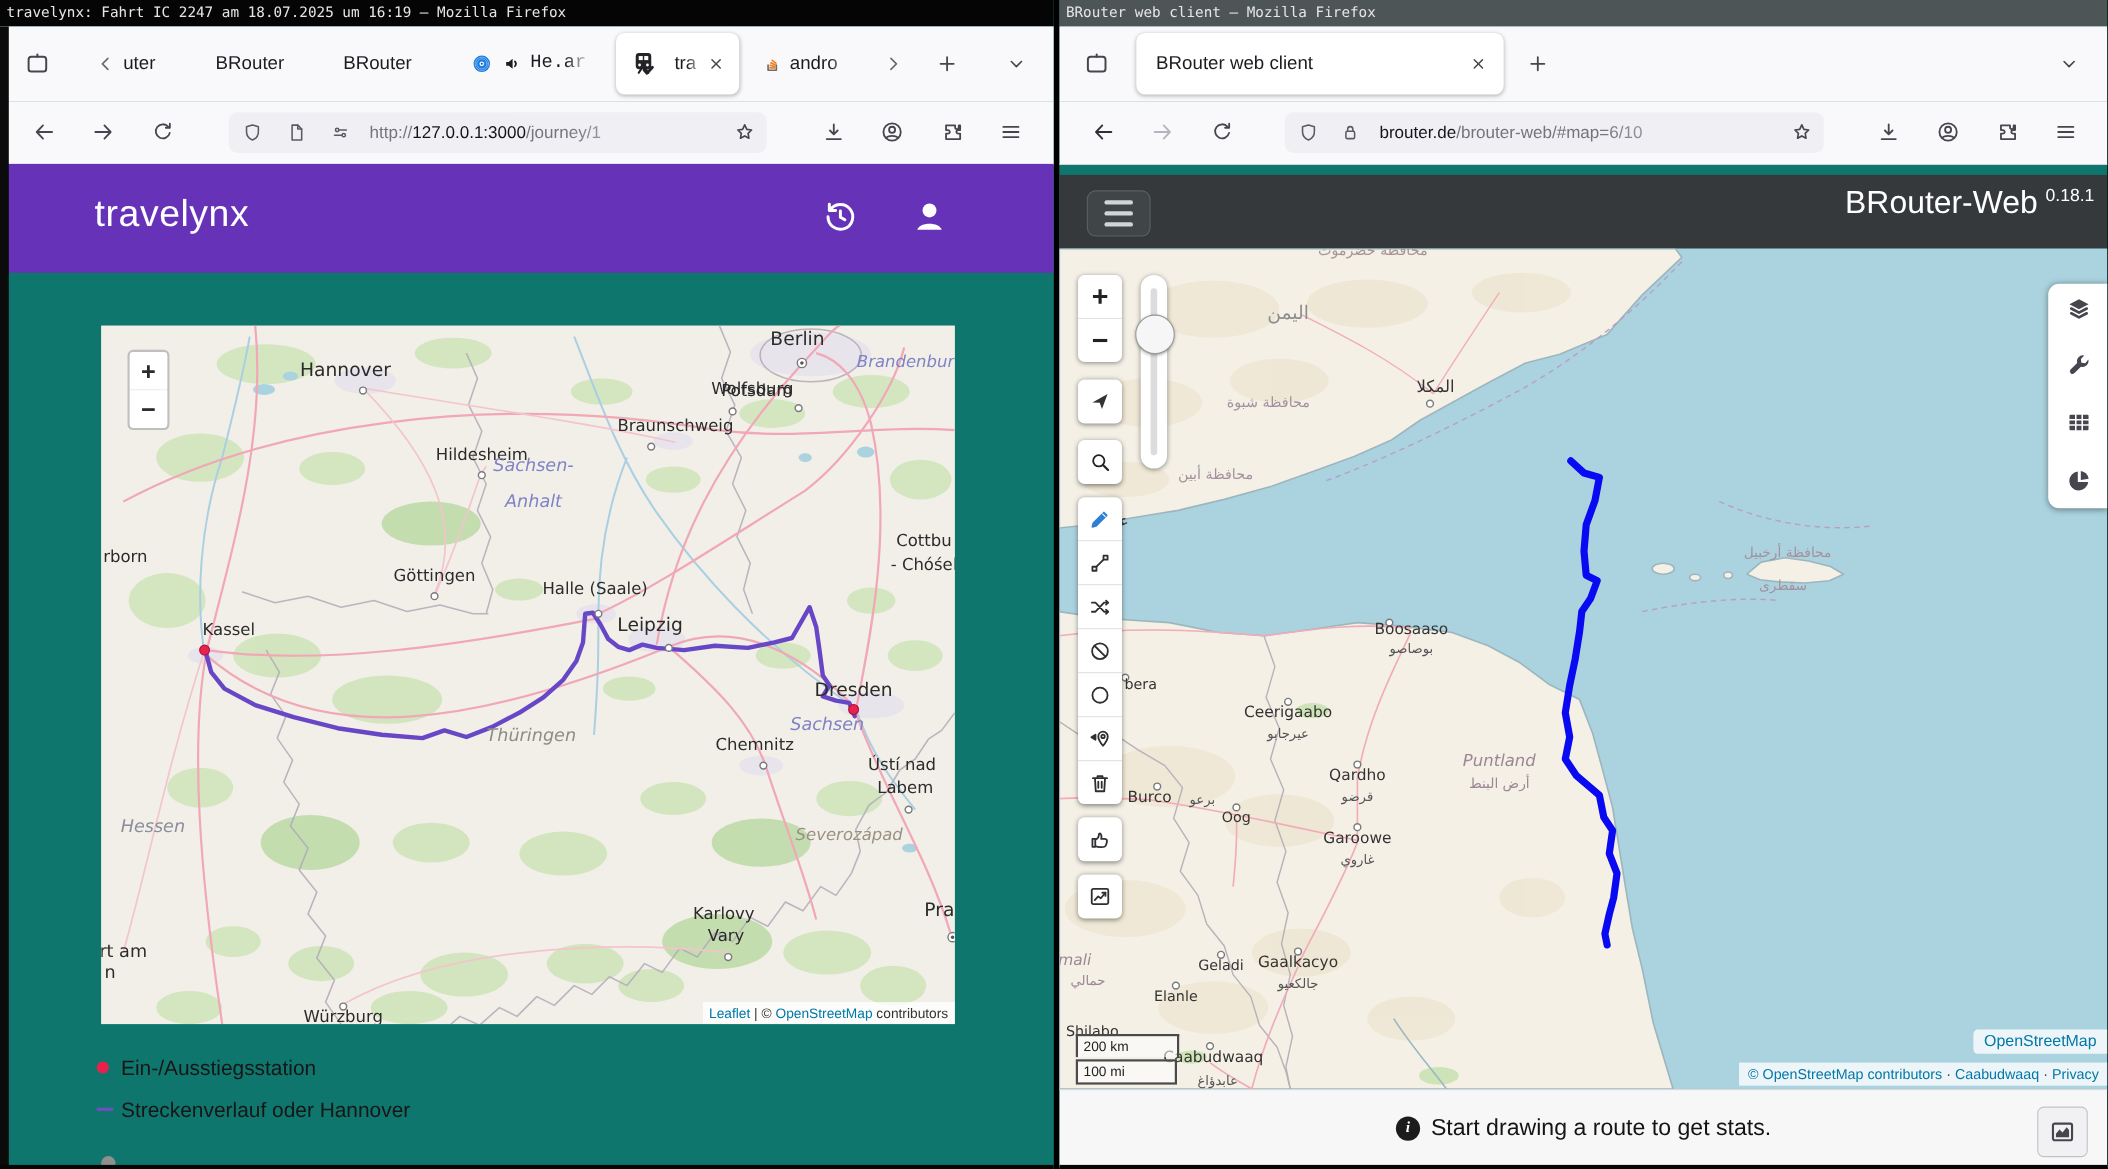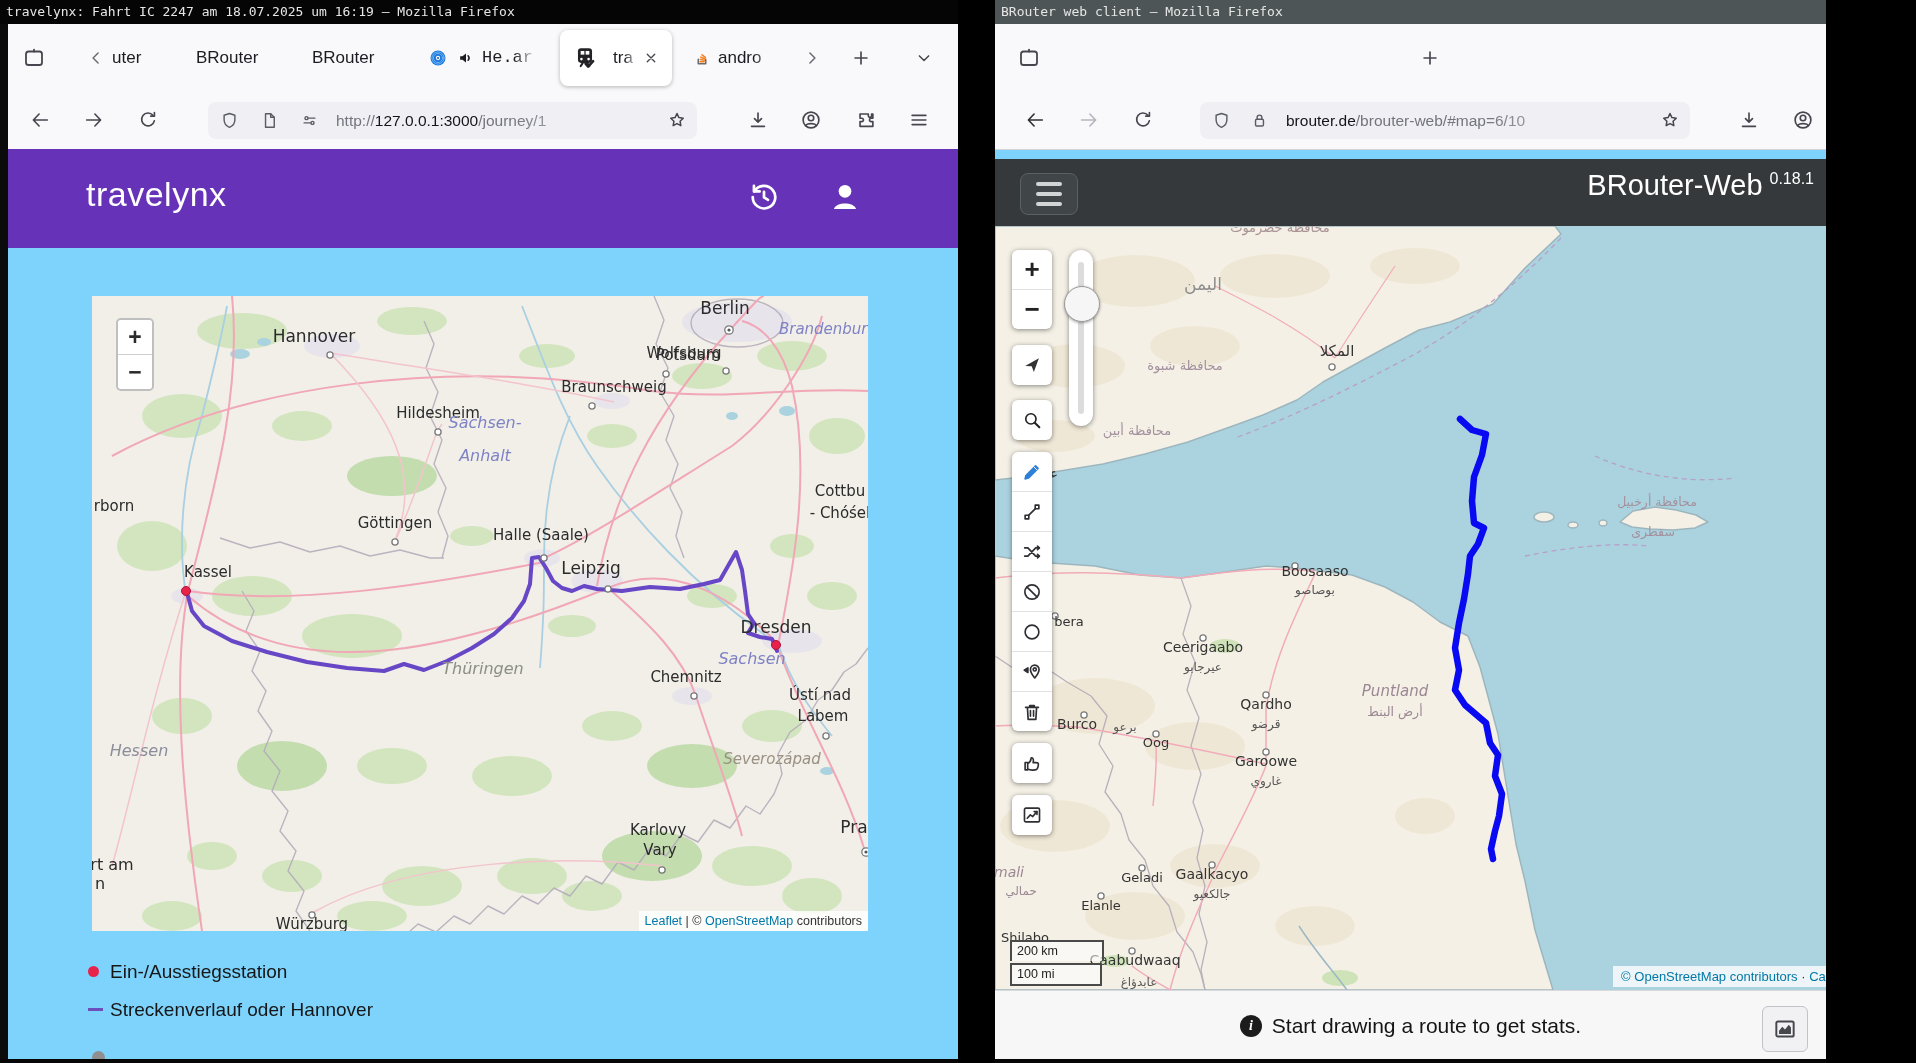--- a/index.html
+++ b/index.html
@@ -1,20 +1,20 @@
 <!DOCTYPE html>
 <html><head>
 <meta charset="utf-8">
 <style>
   html,body{margin:0;padding:0;background:#000;font-family:"Liberation Sans",sans-serif;}
   #stage{position:relative;width:1916px;height:1063px;background:#000;overflow:hidden;}
   .abs{position:absolute;}
-  .win{position:absolute;top:0;height:1063px;background:#7dd3fc;overflow:hidden;}
+  .win{position:absolute;top:0;height:1063px;background:#0f766e;overflow:hidden;}
   #win-left{left:0;width:958px;}
-  #win-right{left:963px;width:831px;margin-left:32px;}
+  #win-right{left:963px;width:953px;}
   .titlebar{position:absolute;left:0;top:0;right:0;height:24px;font-family:"DejaVu Sans Mono",monospace;
     font-size:13px;line-height:24px;color:#e6e6e6;padding-left:6px;white-space:nowrap;}
   #win-left .titlebar{background:#050505;}
   #win-right .titlebar{background:#4d5557;}
   .tabbar{position:absolute;left:0;top:24px;right:0;height:68px;background:#f9f9fb;}
   .navbar{position:absolute;left:0;top:92px;right:0;height:57px;background:#f9f9fb;border-bottom:1px solid #d4d4d8;}
   .icon{display:inline-block;color:#46464e;}
   .icon svg{width:100%;height:100%;display:block;}
   .icon.gray{color:#b5b5bf;}
   .tab-label{font-size:17px;color:#1b1b21;white-space:nowrap;}
@@ -408,20 +408,28 @@
   <div class="win" id="win-right">
     <div class="titlebar">BRouter web client — Mozilla Firefox</div>
 
     <div class="tabbar">
       <span class="icon abs" style="left:22px;top:22px;width:24px;height:24px;">
           <svg viewBox="0 0 24 24" fill="none" stroke="currentColor" stroke-width="1.8" stroke-linecap="round" stroke-linejoin="round">
             <rect x="4" y="5.5" width="16" height="13.5" rx="2.6"></rect>
             <path d="M12 5.5V3.6"></path>
           </svg>
         </span>
+      <div class="active-tab" style="left:70px;top:6px;width:334px;height:56px;">
+        <span class="tab-label abs" style="left:18px;top:18px;">BRouter web client</span>
+        <span class="icon abs" style="right:14px;top:19px;width:18px;height:18px;">
+            <svg viewBox="0 0 24 24" fill="none" stroke="currentColor" stroke-width="1.8" stroke-linecap="round" stroke-linejoin="round">
+              <path d="M7 7l10 10M17 7 7 17"></path>
+            </svg>
+          </span>
+      </div>
       <span class="icon abs" style="left:424px;top:23px;width:22px;height:22px;">
           <svg viewBox="0 0 24 24" fill="none" stroke="currentColor" stroke-width="1.8" stroke-linecap="round" stroke-linejoin="round">
             <path d="M12 5.5v13M5.5 12h13"></path>
           </svg>
         </span>
       <span class="icon abs" style="left:908px;top:24px;width:20px;height:20px;">
           <svg viewBox="0 0 24 24" fill="none" stroke="currentColor" stroke-width="1.8" stroke-linecap="round" stroke-linejoin="round">
             <path d="M6.5 9.5 12 15l5.5-5.5"></path>
           </svg>
         </span>

